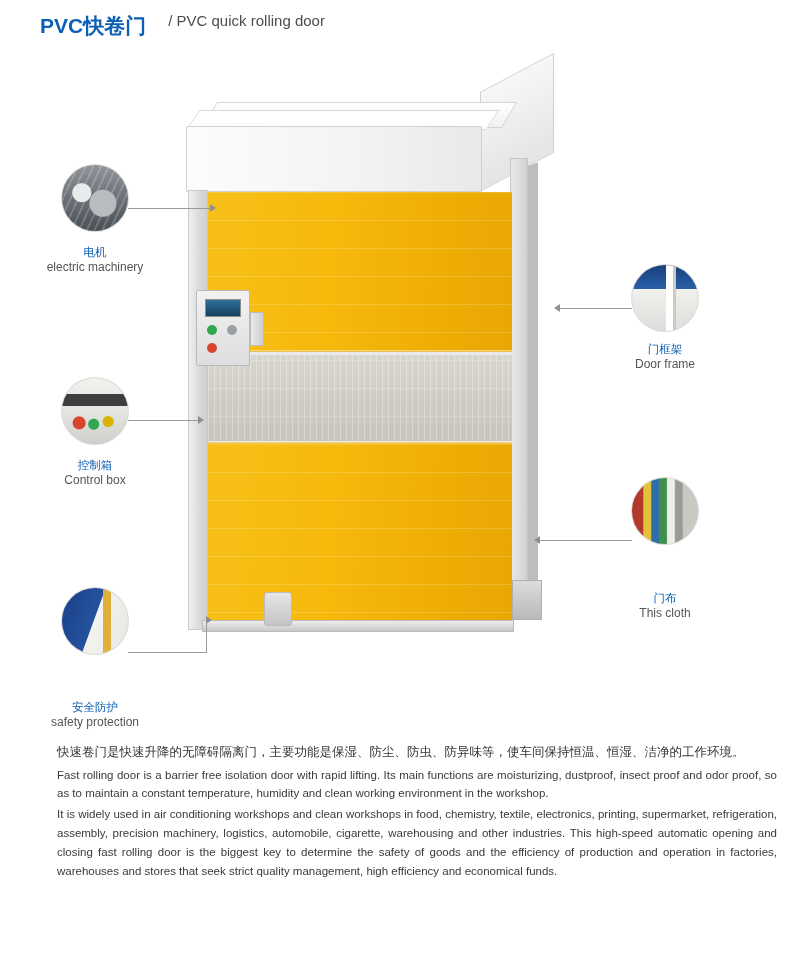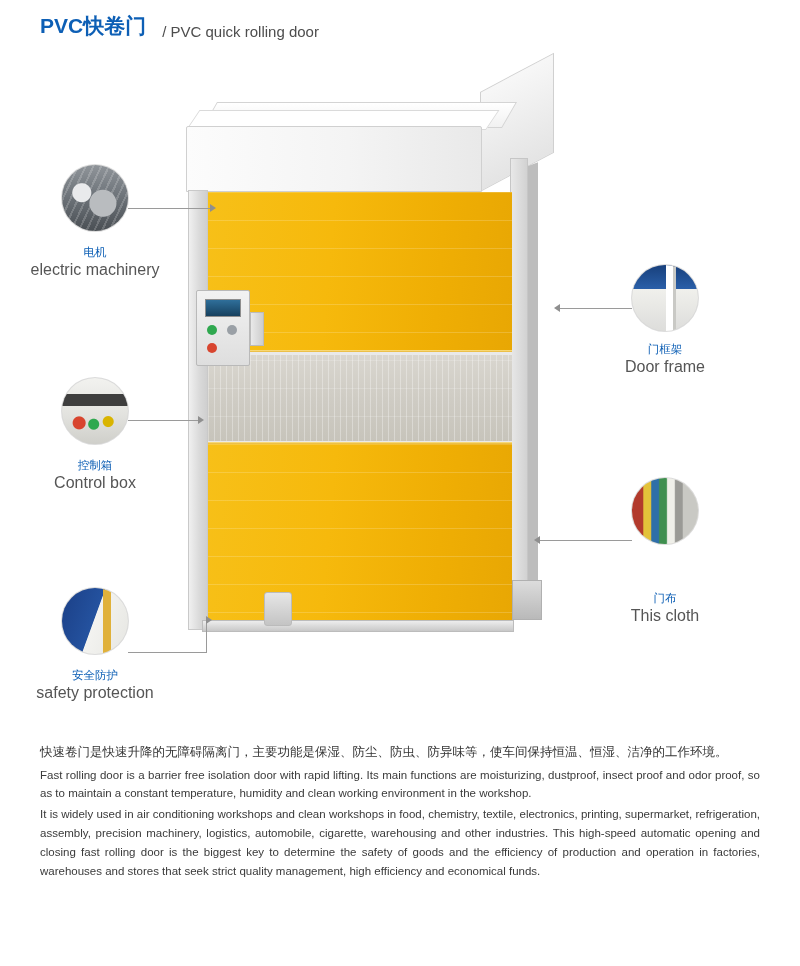--- a/index.html
+++ b/index.html
@@ -13,22 +13,22 @@
     position: relative;
     overflow: hidden;
   }
 
   
   .header {
     position: absolute;
     left: 40px;
     top: 12px;
     display: flex;
-    align-items: flex-end;
-    gap: 10px;
+    align-items: flex-start;
+    gap: 16px;
   }
   .header .title-cn {
     font-size: 21px;
     font-weight: bold;
     color: #0d5fb5;
     letter-spacing: 0px;
   }
   .header .title-en {
     font-size: 15px;
     color: #4d4d4d;
@@ -63,21 +63,21 @@
     text-align: center;
     line-height: 1.3;
   }
   .cap .cn {
     font-size: 11.5px;
     color: #0d5fb5;
     font-weight: normal;
     display: block;
   }
   .cap .en {
-    font-size: 16px;
+    font-size: 12px;
     color: #555555;
     display: block;
   }
 
   
   .leader { position: absolute; background: #9a9a9a; }
   .leader.h { height: 1px; }
   .leader.v { width: 1px; }
   .arrow {
     position: absolute;
@@ -231,21 +231,21 @@
   .ctrl-btn.grey { background: #9aa0a6; left: 30px; top: 34px; }
   .ctrl-arm {
     position: absolute; left: 70px; top: 232px; width: 14px; height: 34px;
     background: linear-gradient(90deg,#e9e9e9,#cdcdcd);
     border: 1px solid #bbbbbb;
   }
 
   
   .body-text {
     position: absolute;
-    left: 40px;
+    left: 57px;
     top: 742px;
     width: 720px;
   }
   .body-text p { margin: 0 0 2px 0; }
   .cn-para {
     font-size: 12.5px;
     line-height: 1.72;
     color: #333333;
     text-align: justify;
     margin-bottom: 12px;
@@ -330,21 +330,21 @@
   </div>
 
   <div class="thumb" style="left:62px; top:528px;">
     <div class="inner" style="background: linear-gradient(110deg,#1b3f86 0%, #24529f 48%, #f3f3f0 49%, #e6e6e2 100%);"></div>
     <div class="inner" style="background:
         linear-gradient(90deg, rgba(0,0,0,0) 0 62%, #e0b13a 62% 74%, rgba(0,0,0,0) 74%);"></div>
   </div>
   <div class="leader h" style="left:128px; top:592px; width:78px;"></div>
   <div class="leader v" style="left:206px; top:560px; height:33px;"></div>
   <div class="arrow right" style="left:206px; top:556px;"></div>
-  <div class="cap" style="left:20px; top:608px;">
+  <div class="cap" style="left:20px; top:640px;">
     <span class="cn">安全防护</span>
     <span class="en">safety protection</span>
   </div>
 
   <div class="thumb" style="left:632px; top:205px;">
     <div class="inner" style="background: linear-gradient(180deg,#18407c 0%, #2a5fa8 36%, #f0f0ec 37%, #dddddb 100%);"></div>
     <div class="inner" style="background:
         linear-gradient(90deg, rgba(0,0,0,0) 0 52%, #ffffff 52% 62%, #c9c9c5 62% 66%, rgba(0,0,0,0) 66%);"></div>
   </div>
   <div class="leader h" style="left:560px; top:248px; width:72px;"></div>

